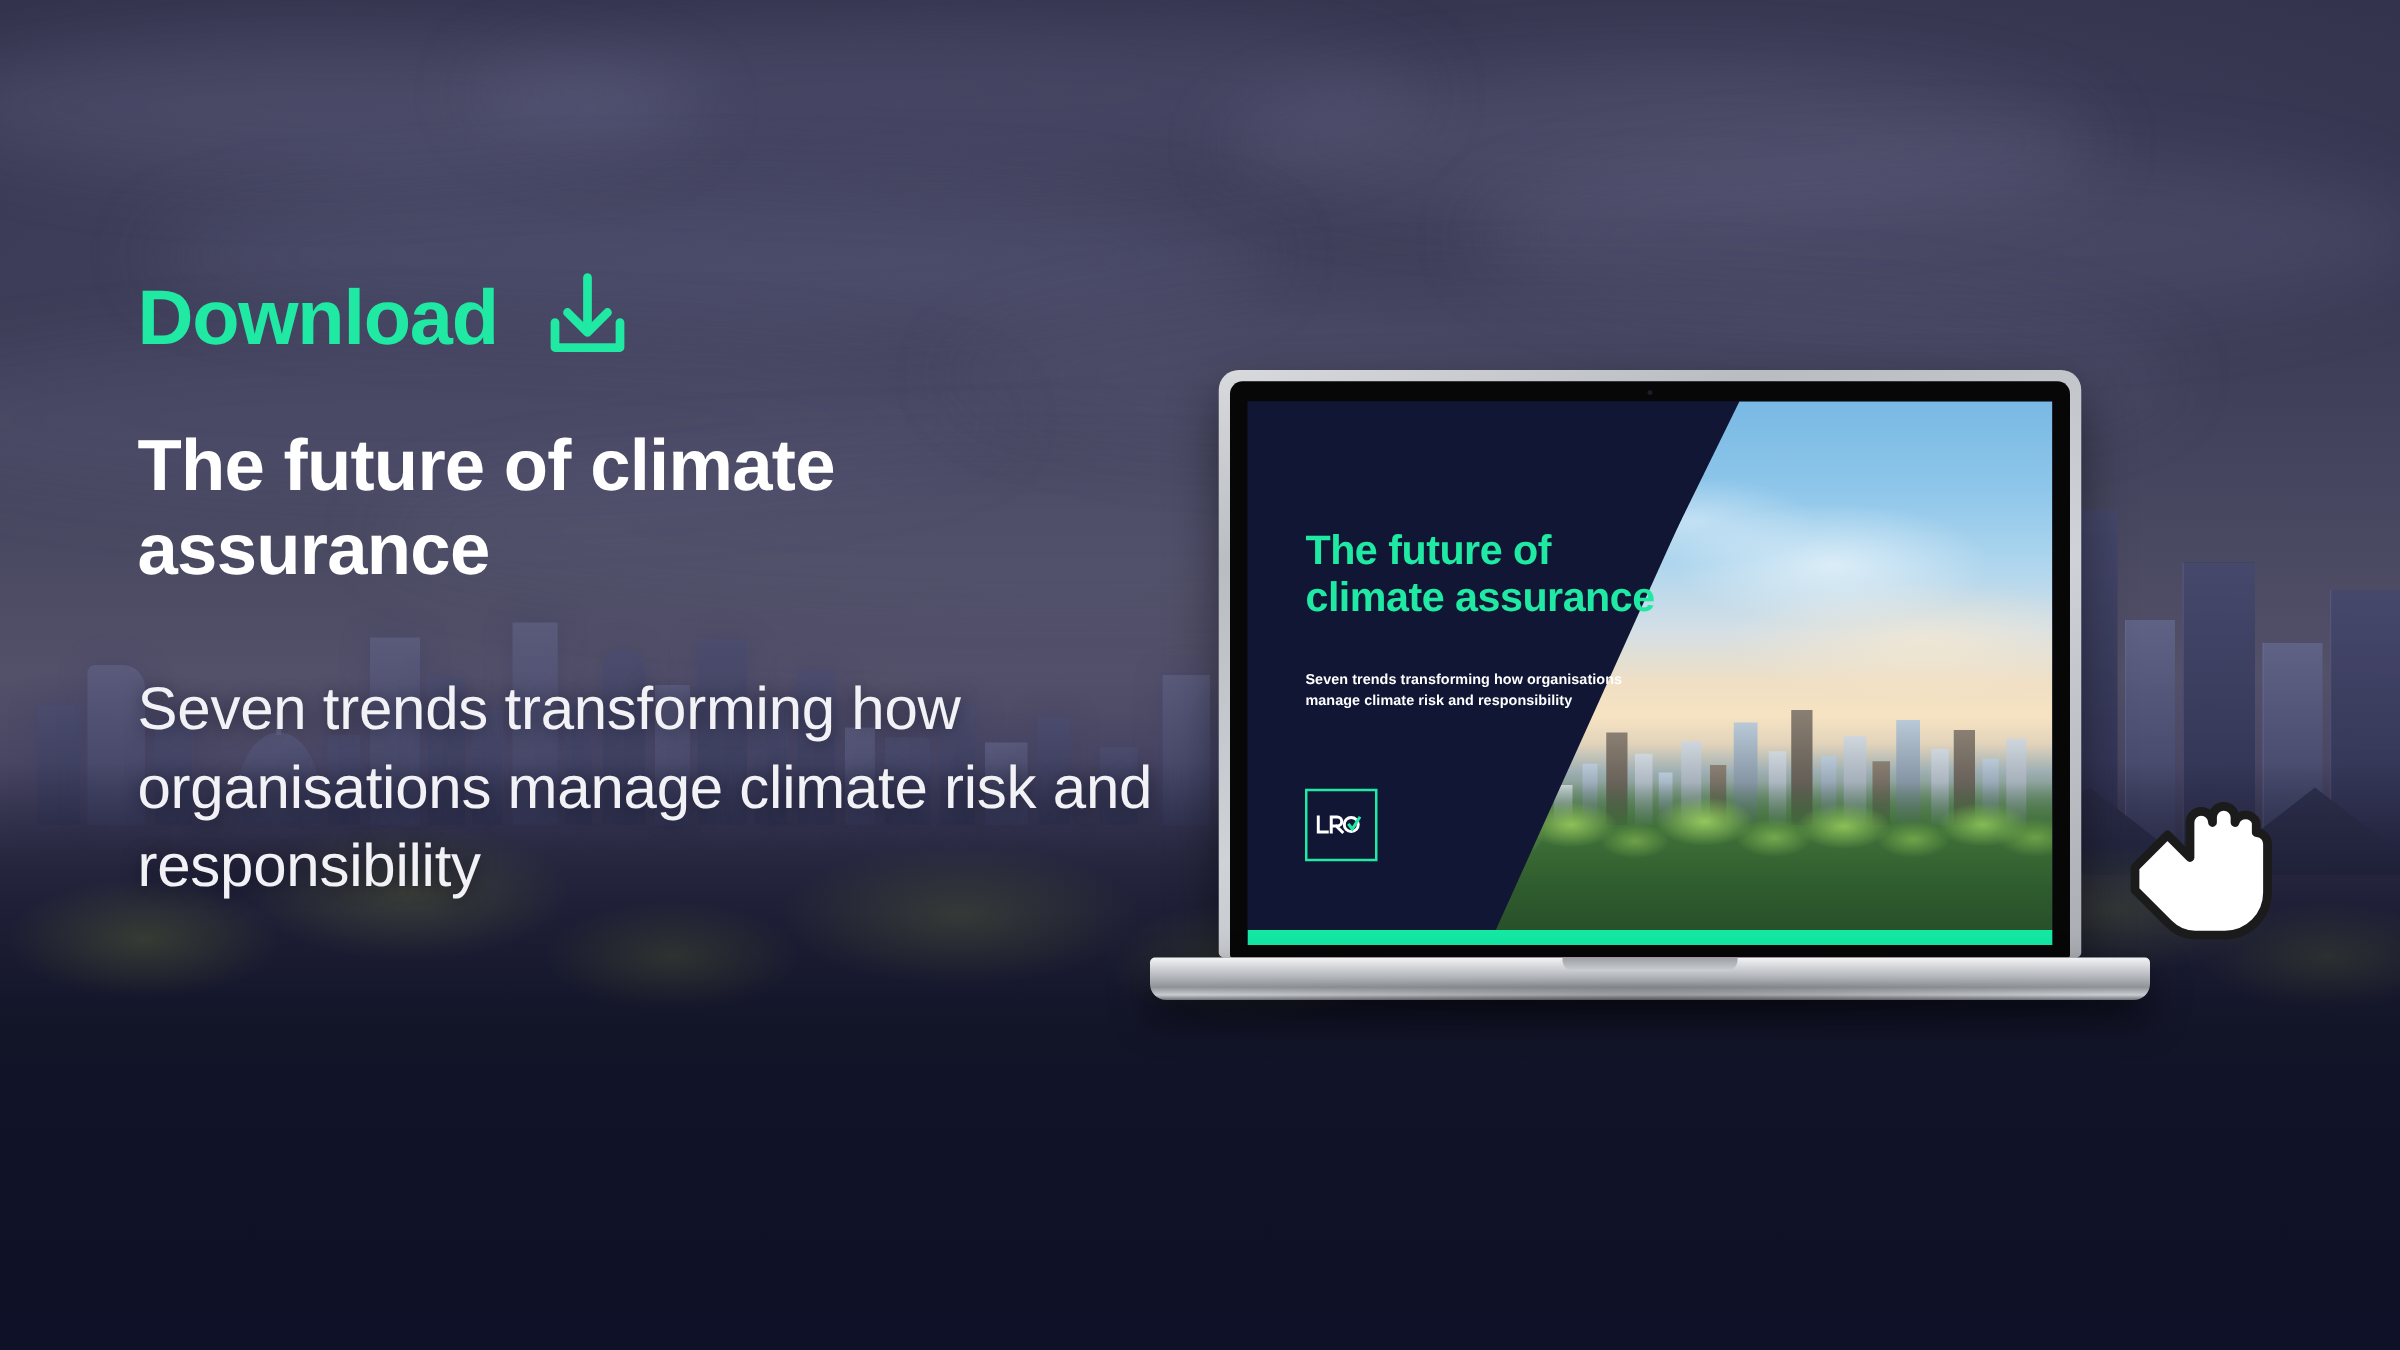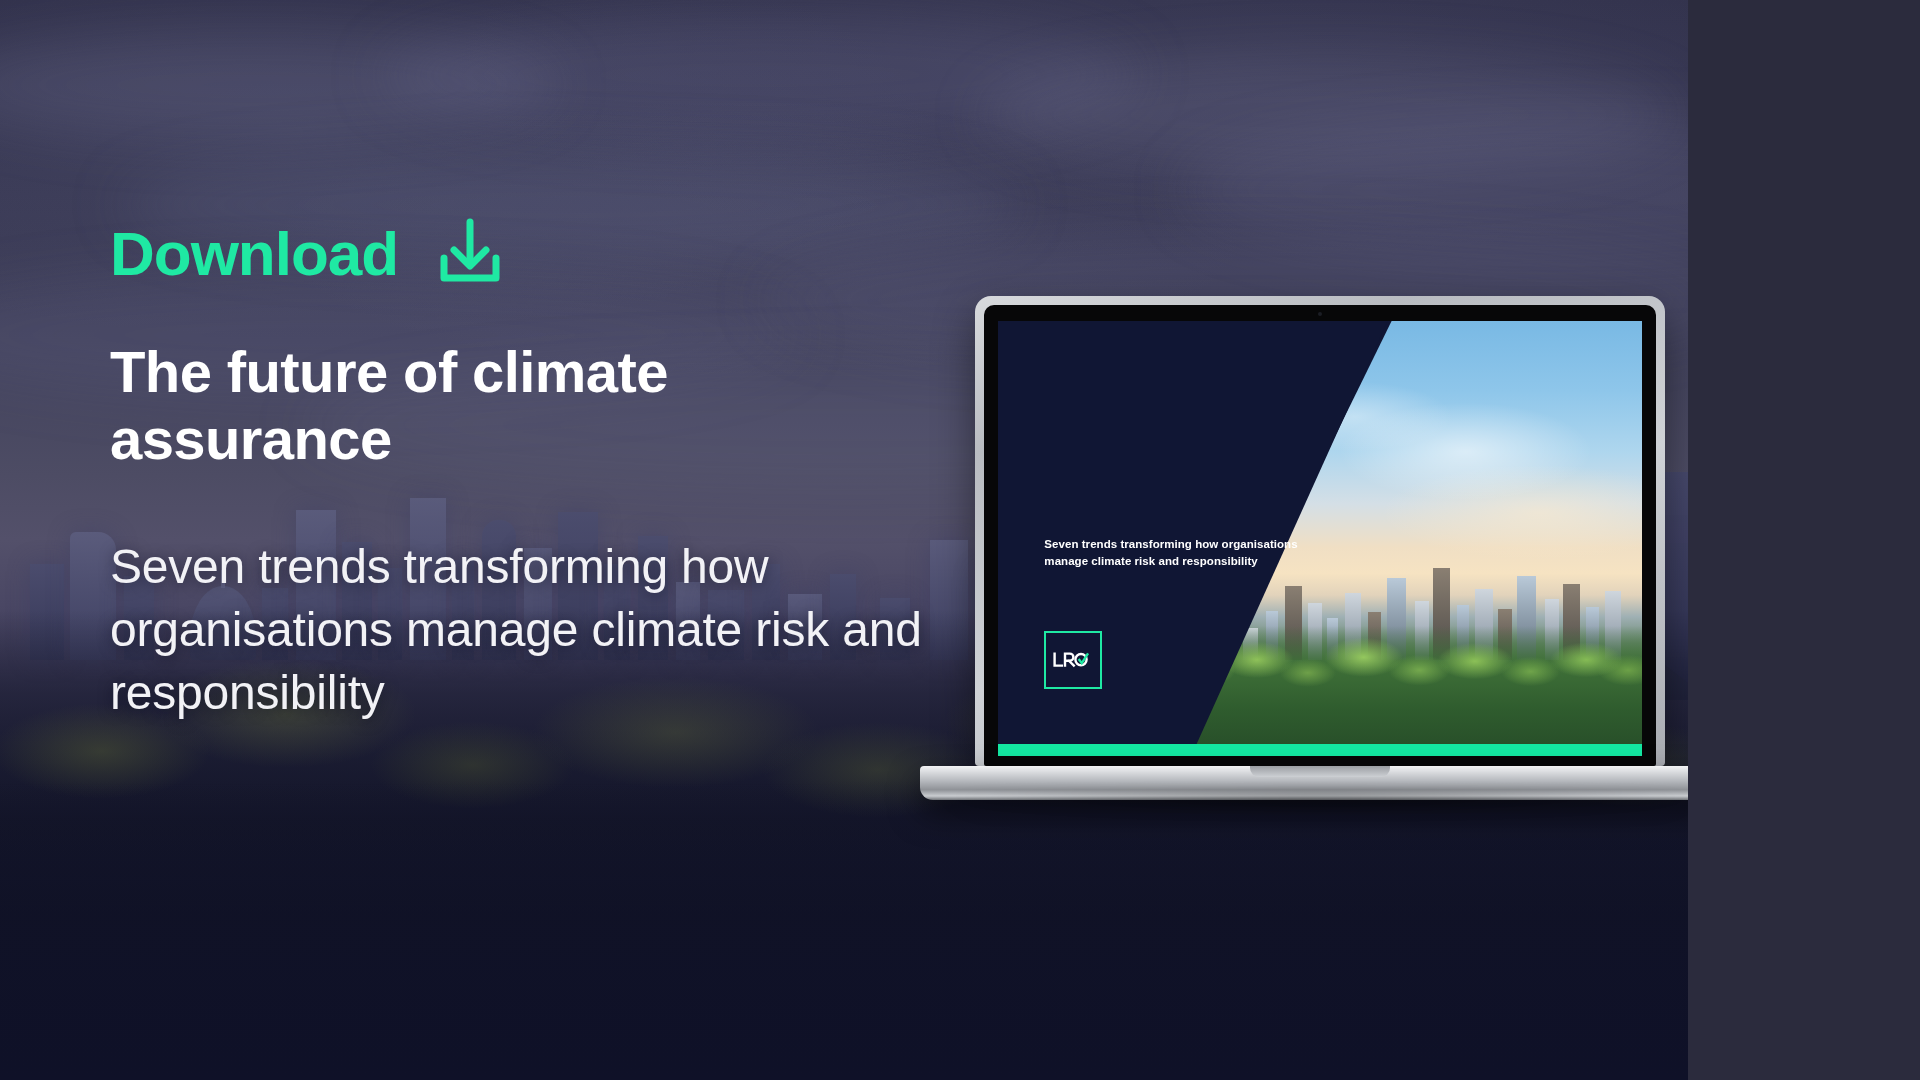--- a/index.html
+++ b/index.html
@@ -4,21 +4,21 @@
 <style>
   * { margin:0; padding:0; box-sizing:border-box; }
   html, body {
     width:1920px; height:1080px;
     overflow:hidden;
     font-family:"Liberation Sans", sans-serif;
     background:#2b2b3d;
   }
 
   
-  #stage { position:relative; width:1688px; height:1080px; overflow:hidden; }
+  #stage { position:relative; width:1920px; height:1080px; overflow:hidden; }
 
   .bg-sky {
     position:absolute; inset:0;
     background:
       radial-gradient(ellipse 900px 300px at 18% 12%, rgba(120,125,160,.16), rgba(0,0,0,0) 70%),
       radial-gradient(ellipse 1100px 280px at 72% 6%,  rgba(130,132,168,.13), rgba(0,0,0,0) 70%),
       radial-gradient(ellipse 700px 200px at 45% 22%,  rgba(150,150,185,.10), rgba(0,0,0,0) 70%),
       linear-gradient(180deg,
         #30304a 0%,
         #34344f 10%,
@@ -361,20 +361,22 @@
               <div class="sb" style="left:79%;  width:3.0%; height:64%;"></div>
               <div class="sb dk" style="left:83%;  width:3.6%; height:80%;"></div>
               <div class="sb bl" style="left:88%;  width:2.8%; height:56%;"></div>
               <div class="sb" style="left:92%;  width:3.4%; height:72%;"></div>
             </div>
             <div class="slide-trees"></div>
           </div>
 
           <div class="slide-wedge"></div>
 
+          <div class="slide-title">The future of
+climate assurance</div>
 
           <div class="slide-sub">Seven trends transforming how organisations
 manage climate risk and responsibility</div>
 
           <div class="slide-logo">
             <svg class="logo-mark" width="40" height="16" viewBox="0 0 100 40">
               <path d="M4 4 V34 H22" stroke="#ffffff" stroke-width="6" fill="none" stroke-linecap="square"></path>
               <path d="M30 34 V4 H42 a9 9 0 0 1 0 18 H30 M40 22 L52 34" stroke="#ffffff" stroke-width="6" fill="none" stroke-linecap="square" stroke-linejoin="miter"></path>
               <circle cx="70" cy="19" r="14" stroke="#ffffff" stroke-width="6" fill="none"></circle>
               <path d="M66 20 L72 28 L86 6" stroke="#1fe9a3" stroke-width="6" fill="none" stroke-linecap="square" stroke-linejoin="miter"></path>

